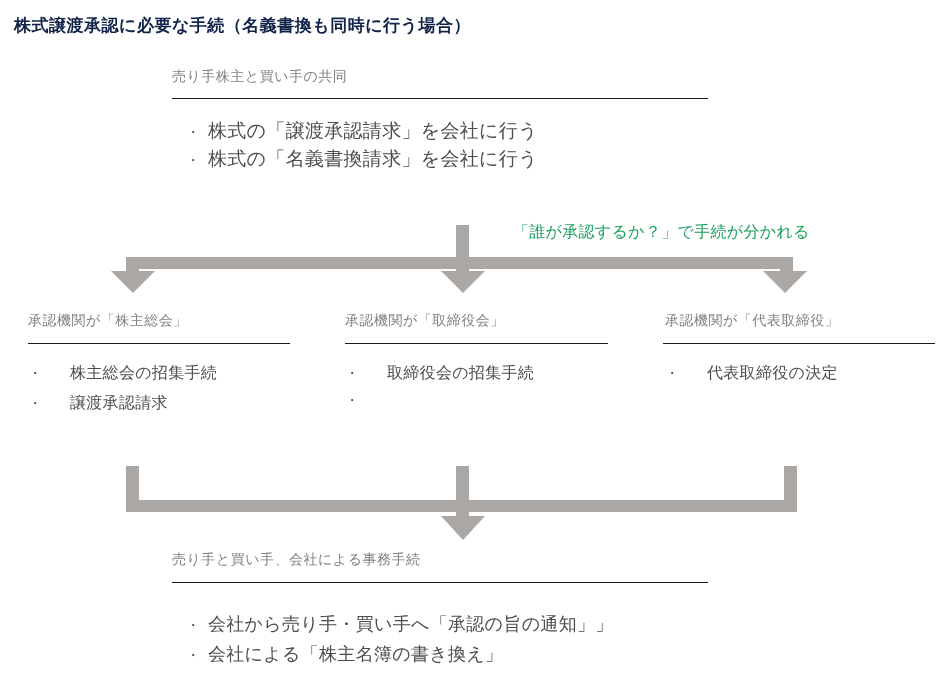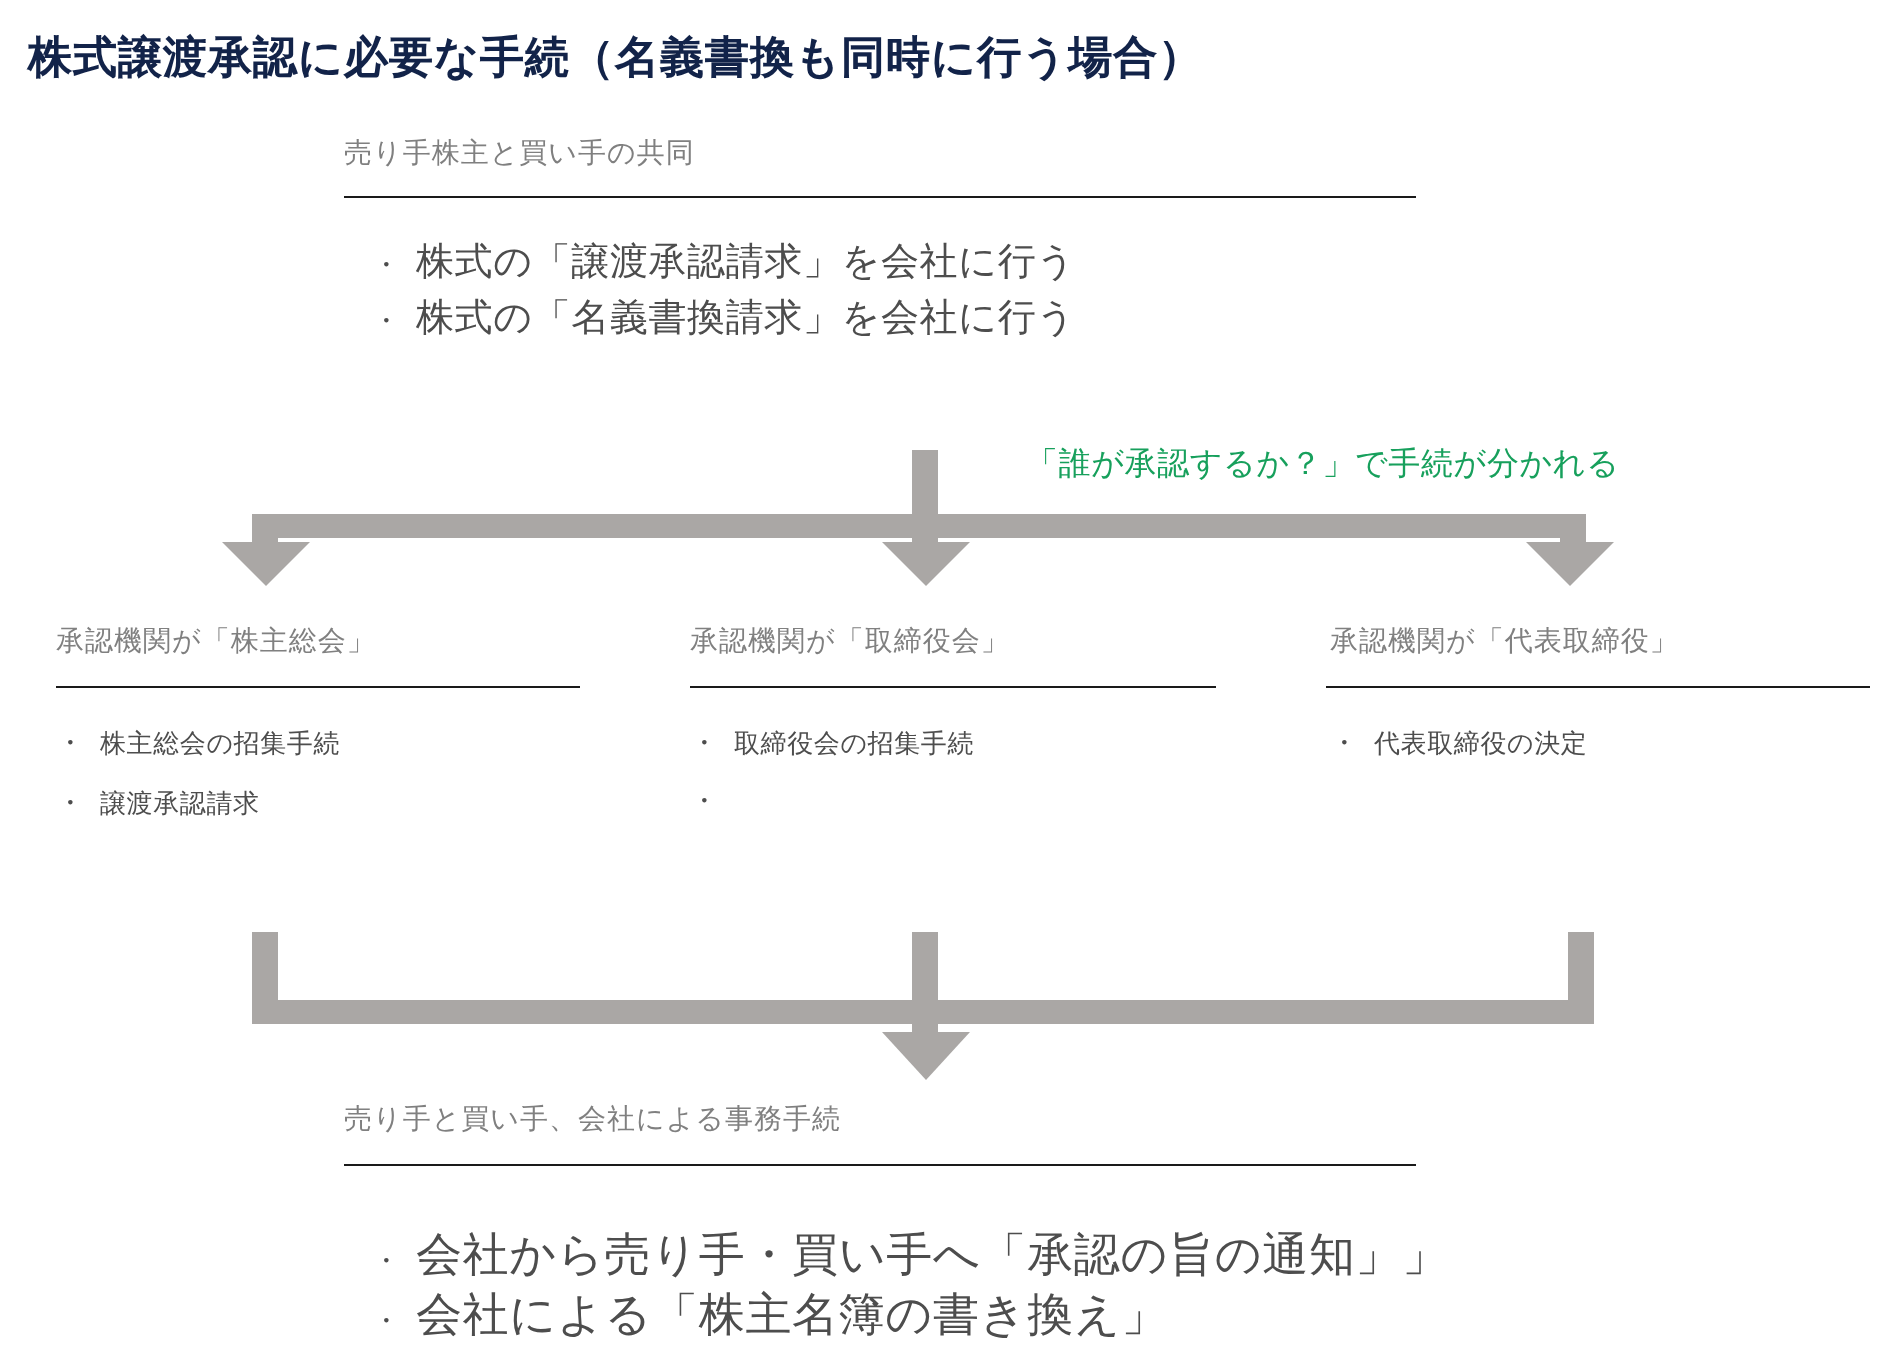--- a/index.html
+++ b/index.html
@@ -20,21 +20,21 @@
     left: 0; top: 0;
     width: 950px;
     height: 683px;
   }
 
   
   .title {
     position: absolute;
     left: 14px;
     top: 14px;
-    font-size: 22px;
+    font-size: 17px;
     font-weight: bold;
     color: #122349;
     letter-spacing: 0.5px;
     white-space: nowrap;
   }
 
   
   .sec-head {
     position: absolute;
     font-size: 14px;
@@ -68,23 +68,23 @@
     color: #4d4d4d;
   }
   .btxt {
     font-size: 18px;
     letter-spacing: 0.3px;
   }
 
   
   .lst-top .btxt   { font-size: 19px; }
   .lst-top .brow   { height: 28px; }
-  .lst-col .btxt   { font-size: 13px; }
+  .lst-col .btxt   { font-size: 16px; margin-left: 20px; }
   .lst-col .brow   { height: 30px; }
-  .lst-bot .btxt   { font-size: 23px; }
+  .lst-bot .btxt   { font-size: 18px; }
   .lst-bot .brow   { height: 30px; }
 
   
   .annot {
     position: absolute;
     font-size: 16px;
     font-weight: normal;
     color: #17a05c;
     white-space: nowrap;
     letter-spacing: 0.3px;

